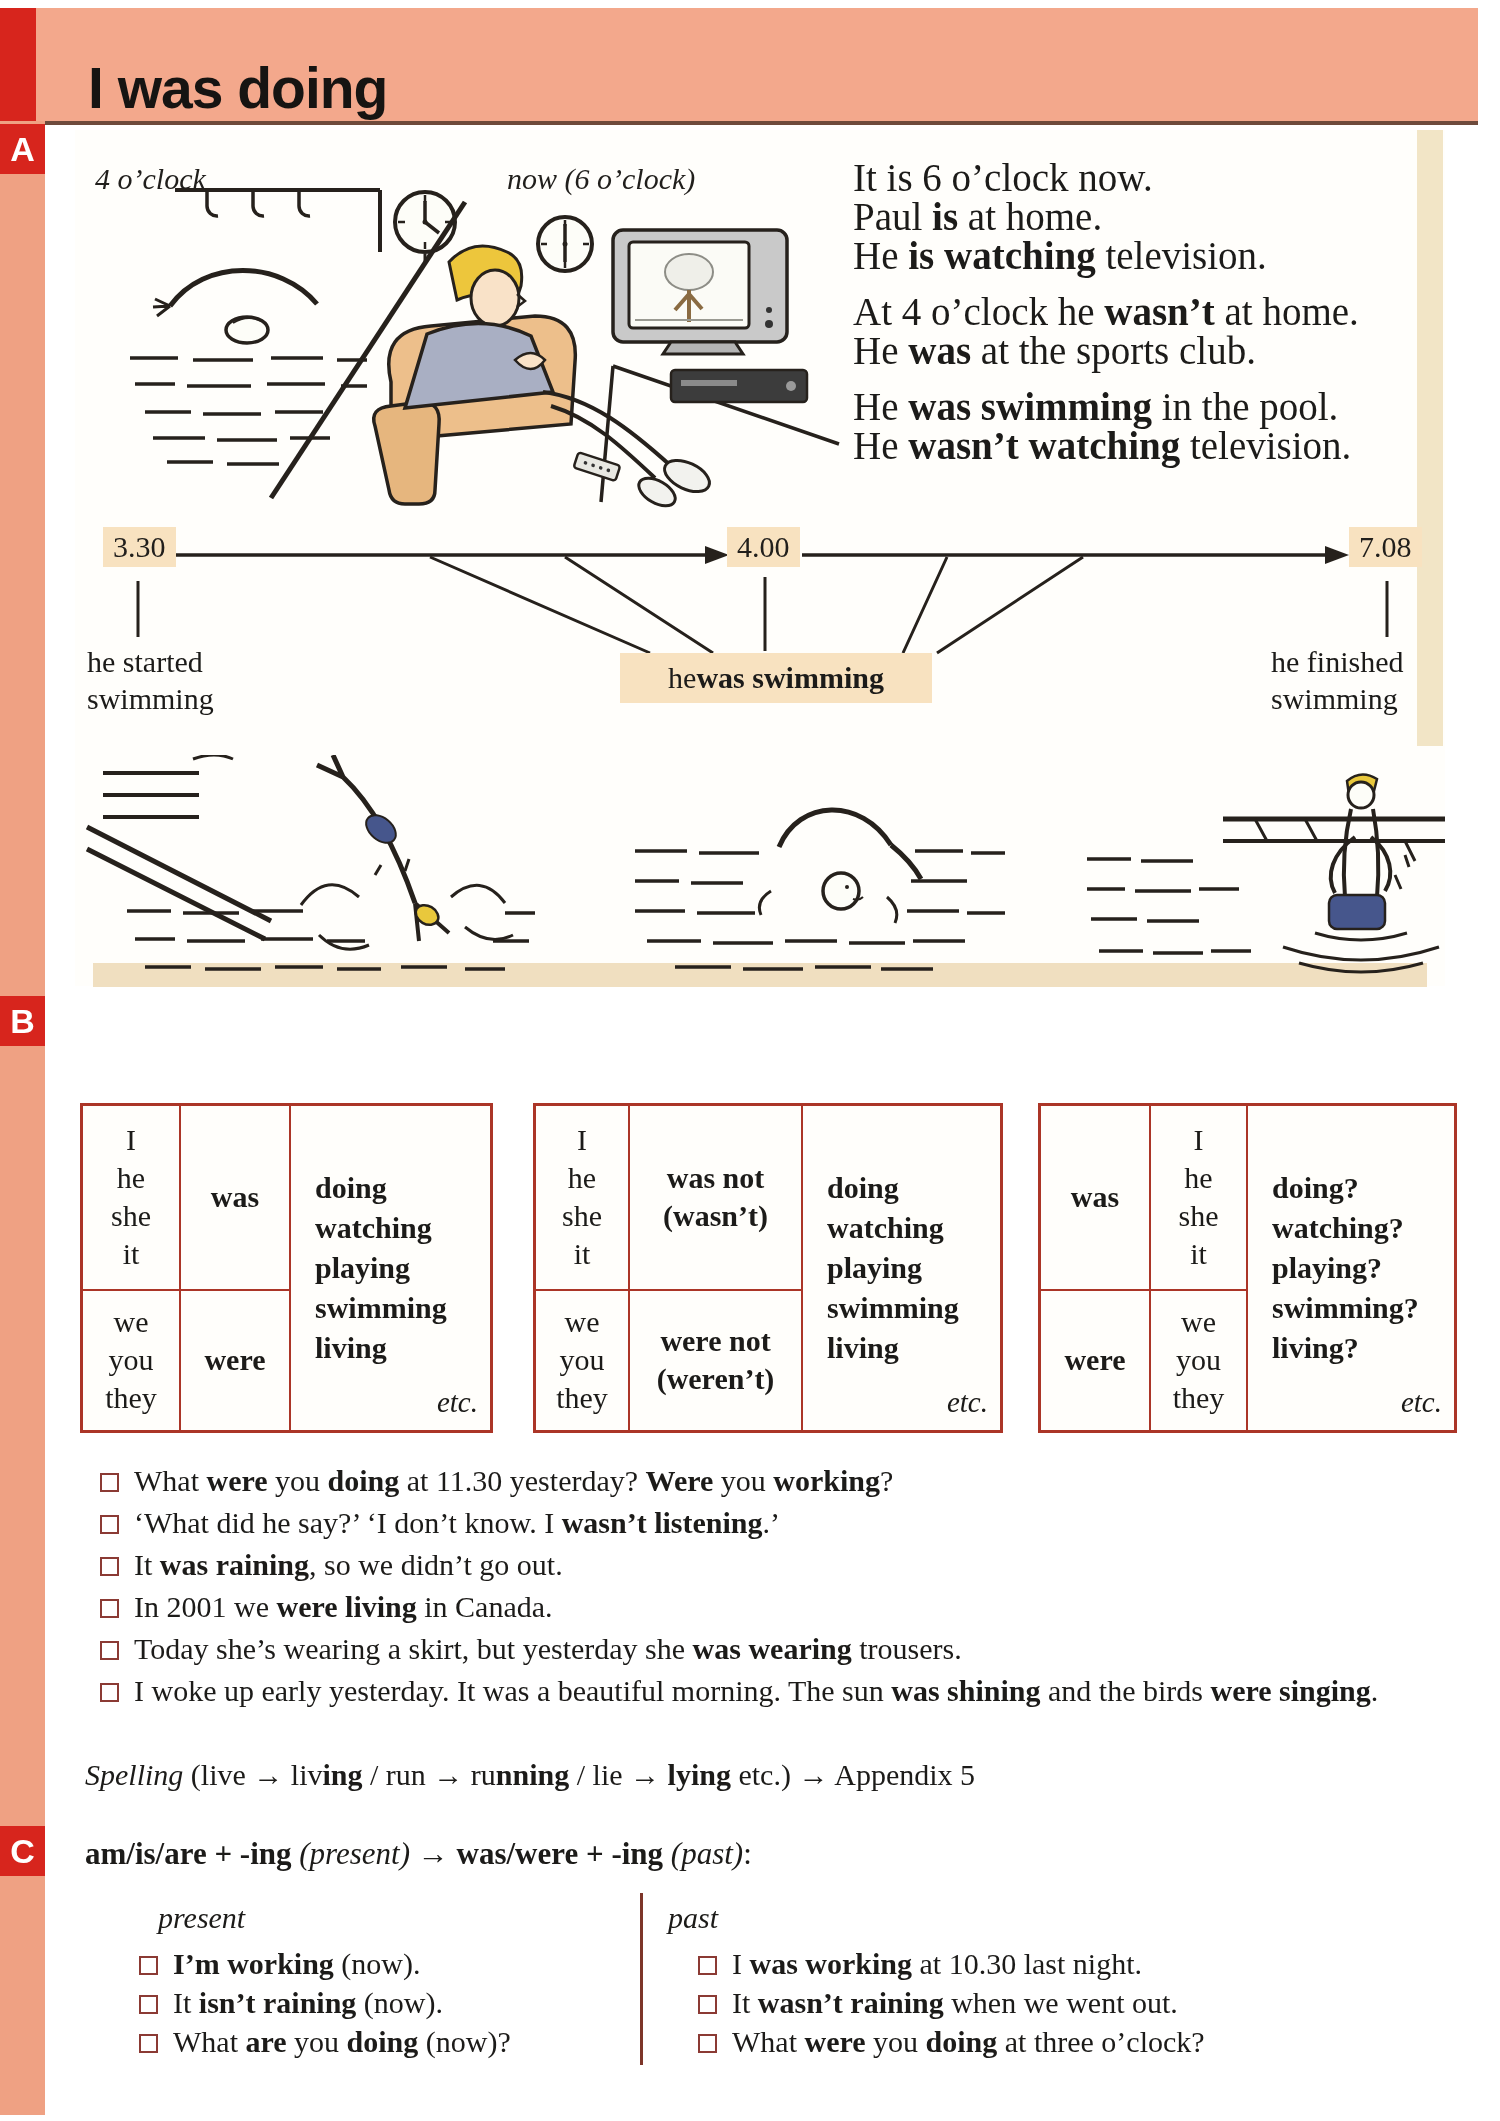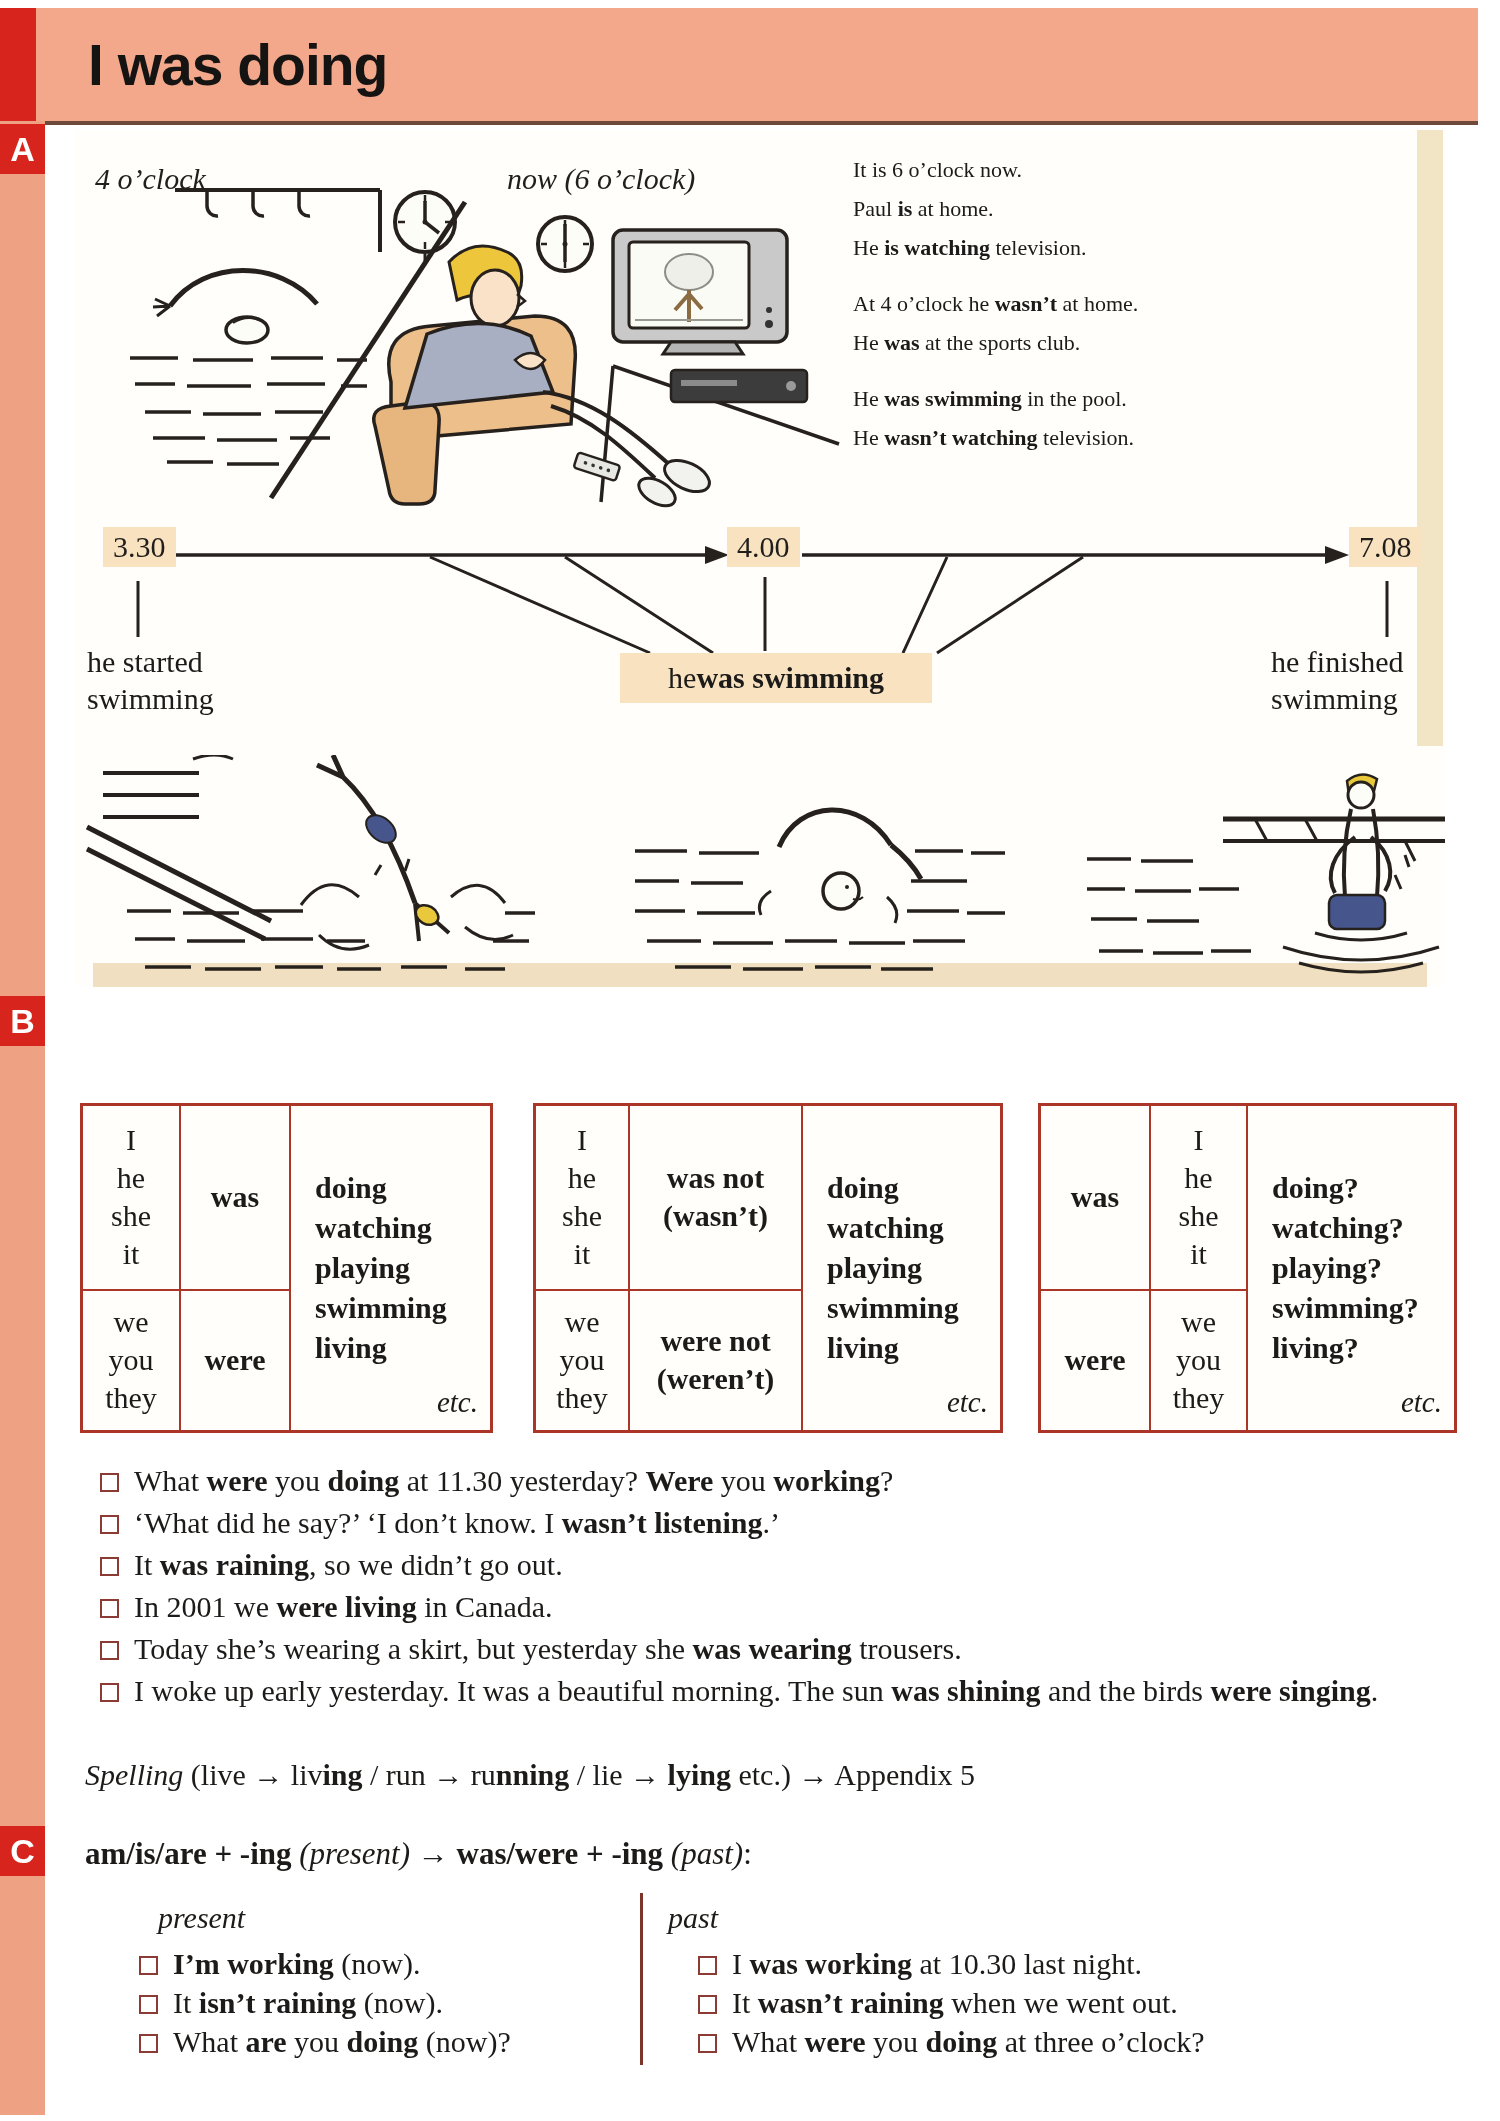--- a/index.html
+++ b/index.html
@@ -1,35 +1,35 @@
 <!DOCTYPE html>
 <html><head>
 <meta charset="utf-8">
 <style>
   html,body{margin:0;padding:0;background:#fff;}
   .page{position:relative;width:1500px;height:2121px;background:#ffffff;overflow:hidden;
         font-family:"Liberation Serif",serif;color:#1c1b19;}
   
   .corner-block{position:absolute;left:0;top:8px;width:36px;height:113px;background:#d7251d;}
   .title-band{position:absolute;left:36px;top:8px;width:1442px;height:113px;background:#f3a88c;
-              border-bottom:4px solid #6e4a3c;display:flex;align-items:center;
+              border-bottom:4px solid #6e4a3c;display:flex;align-items:flex-end;
               font-family:"Liberation Sans",sans-serif;font-size:57px;color:#161412;}
   .title-band .tb{font-weight:700;padding-left:52px;letter-spacing:-1px;}
   .title-band .tl{font-weight:400;letter-spacing:-1px;white-space:pre;}
   
   .left-strip{position:absolute;left:0;top:121px;width:45px;height:1994px;background:#efa183;}
   .sec-letter{position:absolute;left:0;width:45px;height:50px;background:#d7251d;color:#fff;
               font-family:"Liberation Sans",sans-serif;font-weight:700;font-size:34px;
               display:flex;align-items:center;justify-content:center;}
   
   .panel-a{position:absolute;left:75px;top:130px;width:1370px;height:856px;background:#fffefb;}
   .edge-right{position:absolute;left:1342px;top:0;width:26px;height:616px;background:#f2e5c6;}
   .edge-bottom{position:absolute;left:18px;top:833px;width:1334px;height:24px;background:#f0dfc0;}
   .scene-label{position:absolute;font-style:italic;font-size:30px;color:#211f1c;}
-  .a-text{position:absolute;left:778px;top:20px;width:585px;font-size:22px;line-height:39px;}
+  .a-text{position:absolute;left:778px;top:28px;width:585px;font-size:39px;line-height:39px;}
   .a-text .para{margin-bottom:17px;}
   svg{position:absolute;display:block;}
   .ln{stroke:#26211c;fill:none;}
   
   .timeline{position:absolute;left:0;top:385px;width:1370px;height:235px;}
   .tbox{position:absolute;background:#f8e2c0;padding:3px 10px;font-size:30px;color:#211f1c;}
   .midbox{position:absolute;left:545px;top:138px;width:312px;height:50px;background:#f8e2c0;
           display:flex;align-items:center;justify-content:center;font-size:30px;}
   .tlabel{position:absolute;font-size:30px;line-height:37px;}
   

